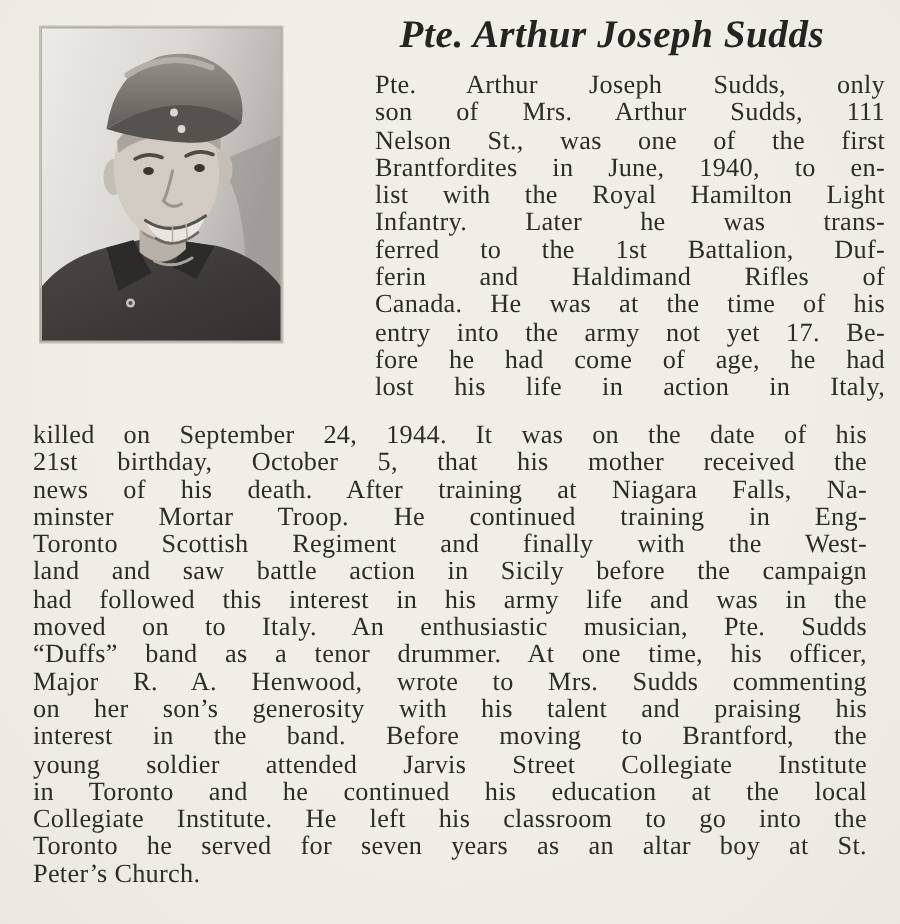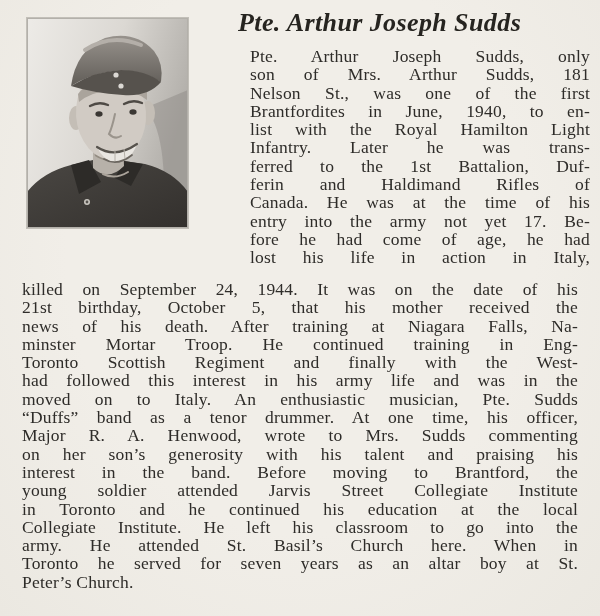--- a/index.html
+++ b/index.html
@@ -29,20 +29,21 @@
   .title {
     position: absolute;
     left: 238px;
     top: 8px;
     width: 340px;
     margin: 0;
     font-size: 26px;
     font-weight: bold;
     font-style: italic;
     letter-spacing: 0.4px;
+    text-align: center;
     white-space: nowrap;
     color: #262420;
   }
   .col {
     position: absolute;
   }
   .col-wrapped {
     left: 238px;
     top: 47px;
     width: 340px;
@@ -135,46 +136,46 @@
       </g>
 
       <rect x="0.5" y="0.5" width="160" height="209" fill="none" stroke="#b3b0aa" stroke-width="1"></rect>
     </svg>
   </figure>
 
   <h1 class="title">Pte. Arthur Joseph Sudds</h1>
 
   <div class="col col-wrapped">
       <div class="line">Pte. Arthur Joseph Sudds, only</div>
-      <div class="line">son of Mrs. Arthur Sudds, 181</div>
+      <div class="line">son of Mrs. Arthur Sudds, 111</div>
       <div class="line">Nelson St., was one of the first</div>
       <div class="line">Brantfordites in June, 1940, to en-</div>
       <div class="line">list with the Royal Hamilton Light</div>
       <div class="line">Infantry. Later he was trans-</div>
       <div class="line">ferred to the 1st Battalion, Duf-</div>
       <div class="line">ferin and Haldimand Rifles of</div>
       <div class="line">Canada. He was at the time of his</div>
       <div class="line">entry into the army not yet 17. Be-</div>
       <div class="line">fore he had come of age, he had</div>
       <div class="line">lost his life in action in Italy,</div>
     </div>
 
   <div class="col col-full">
       <div class="line">killed on September 24, 1944. It was on the date of his</div>
       <div class="line">21st birthday, October 5, that his mother received the</div>
       <div class="line">news of his death. After training at Niagara Falls, Na-</div>
       <div class="line">minster Mortar Troop. He continued training in Eng-</div>
       <div class="line">Toronto Scottish Regiment and finally with the West-</div>
+      <div class="line">land and saw battle action in Sicily before the campaign</div>
       <div class="line">had followed this interest in his army life and was in the</div>
       <div class="line">moved on to Italy. An enthusiastic musician, Pte. Sudds</div>
       <div class="line">“Duffs” band as a tenor drummer. At one time, his officer,</div>
       <div class="line">Major R. A. Henwood, wrote to Mrs. Sudds commenting</div>
       <div class="line">on her son’s generosity with his talent and praising his</div>
       <div class="line">interest in the band. Before moving to Brantford, the</div>
       <div class="line">young soldier attended Jarvis Street Collegiate Institute</div>
       <div class="line">in Toronto and he continued his education at the local</div>
       <div class="line">Collegiate Institute. He left his classroom to go into the</div>
-      <div class="line">army. He attended St. Basil’s Church here. When in</div>
       <div class="line">Toronto he served for seven years as an altar boy at St.</div>
       <div class="line">Peter’s Church.</div>
     </div>
 
 </div>
 
 </body></html>

